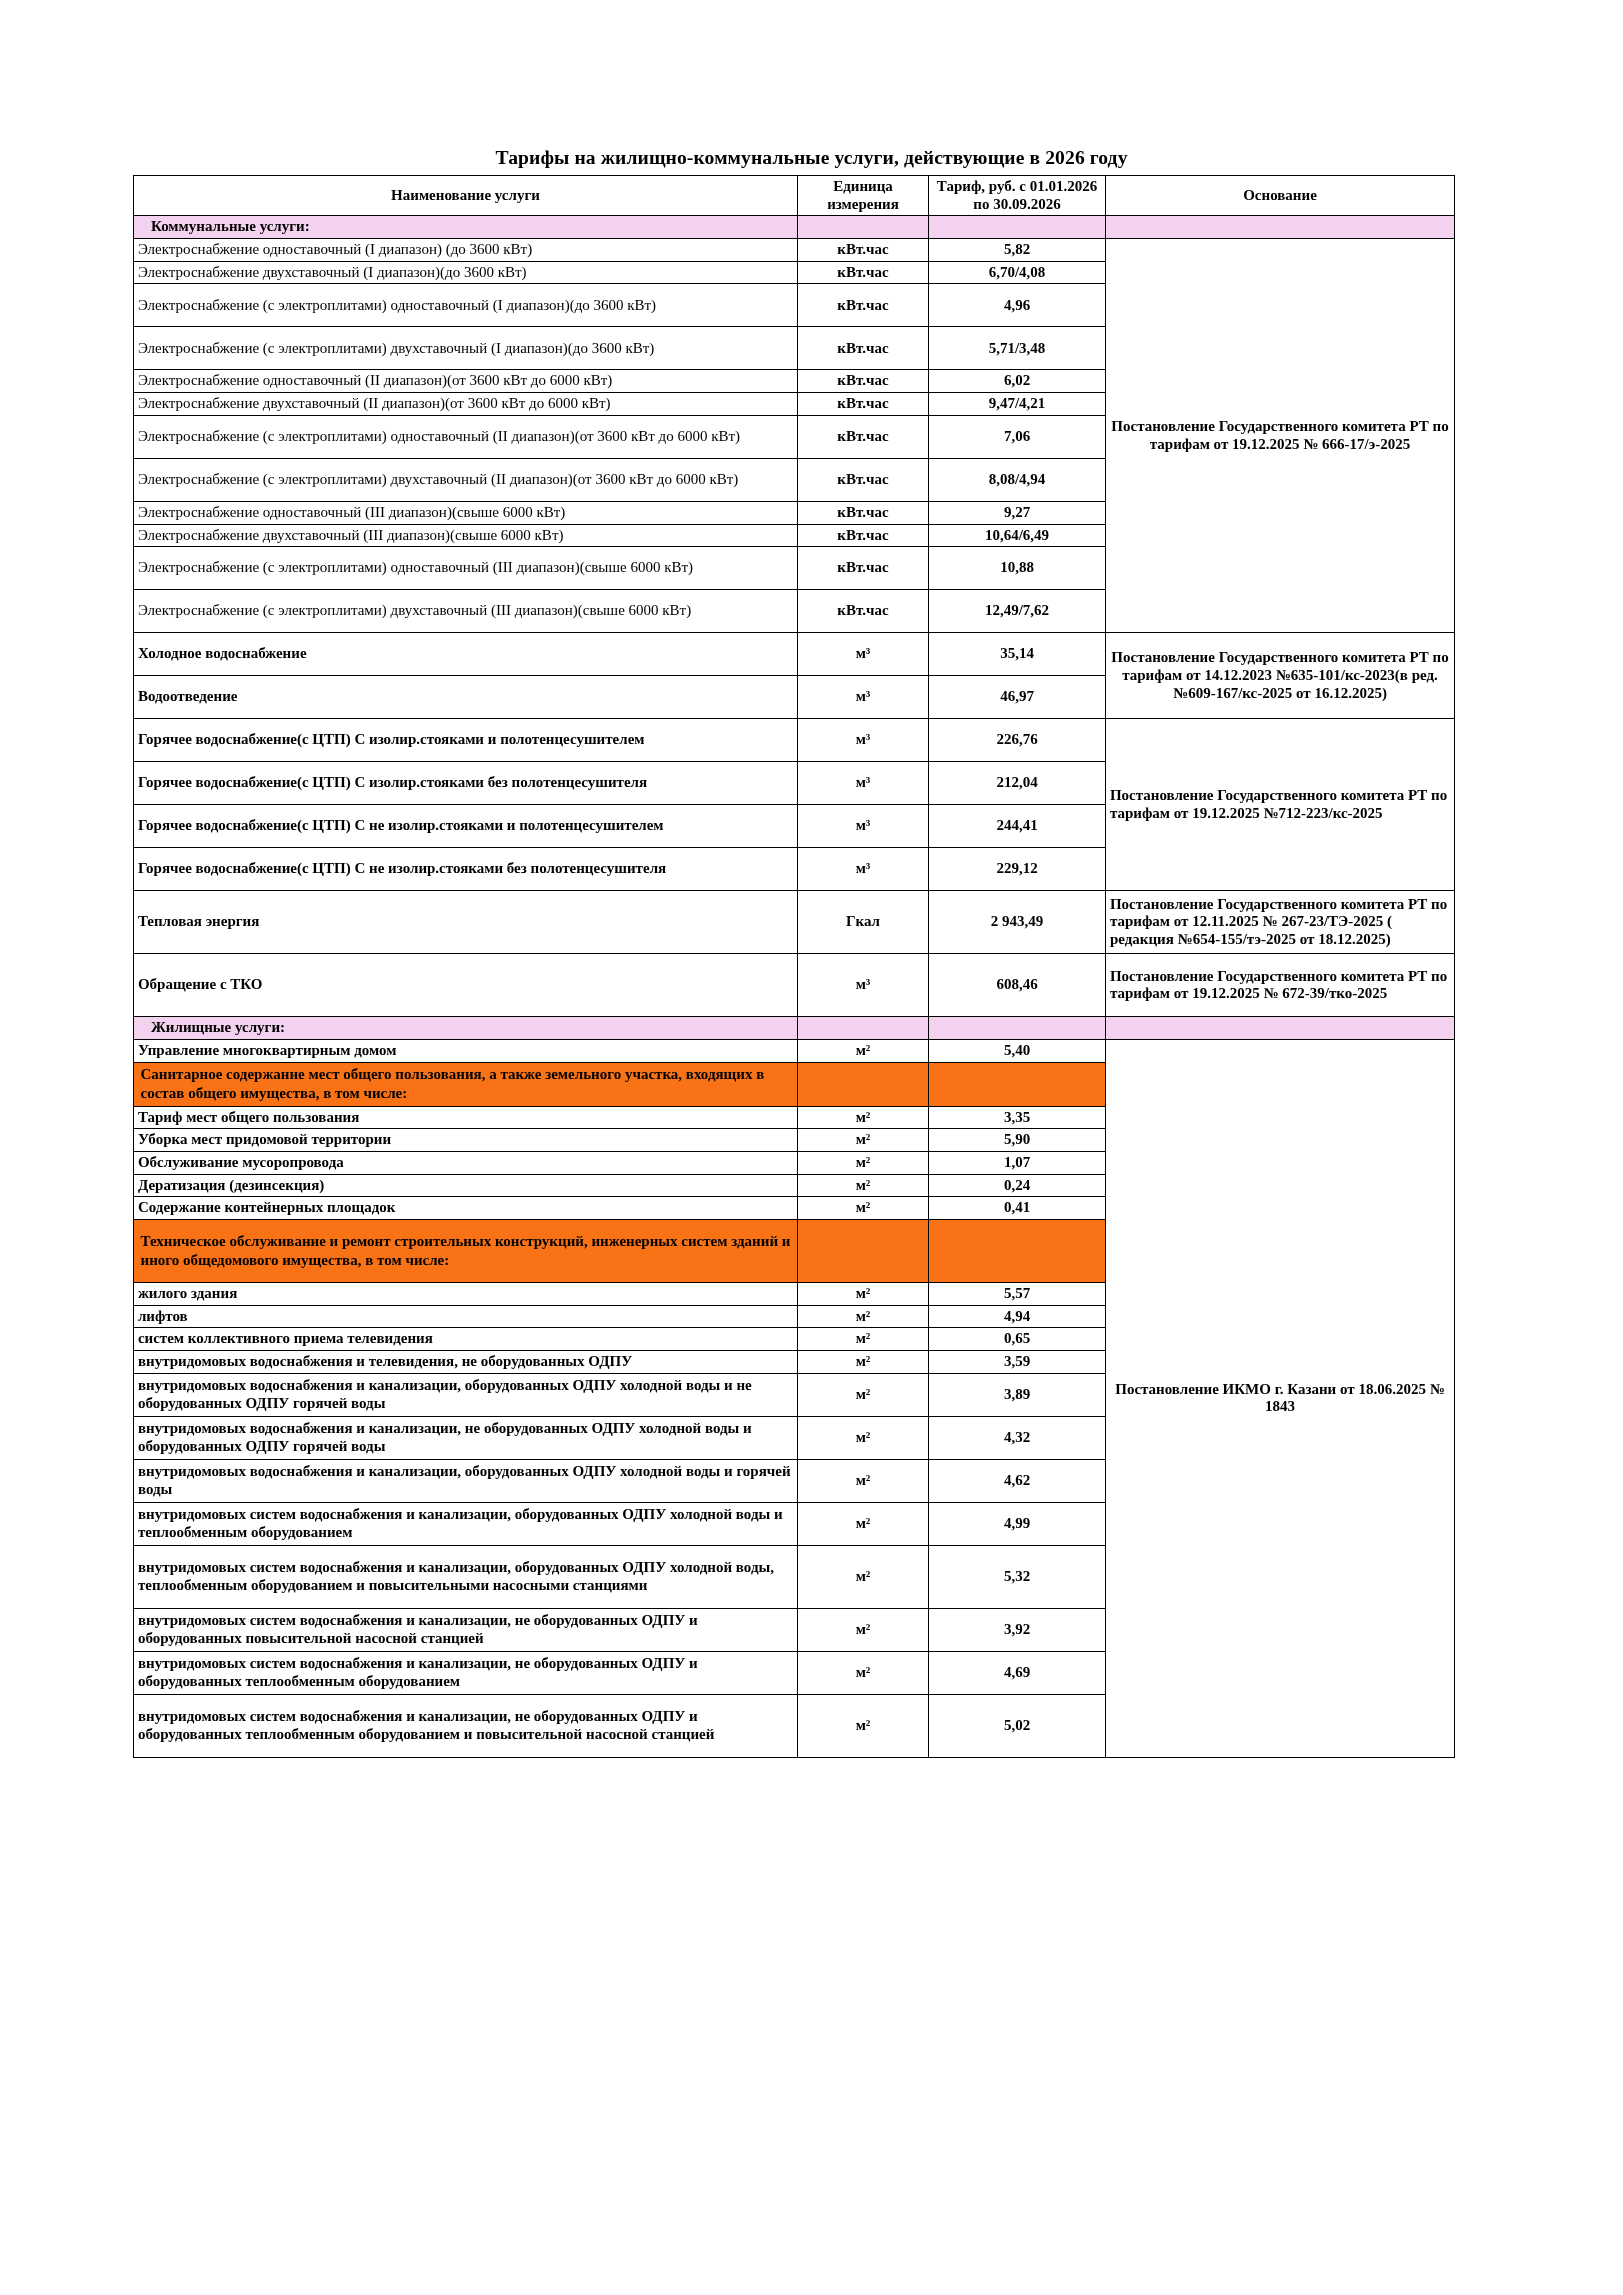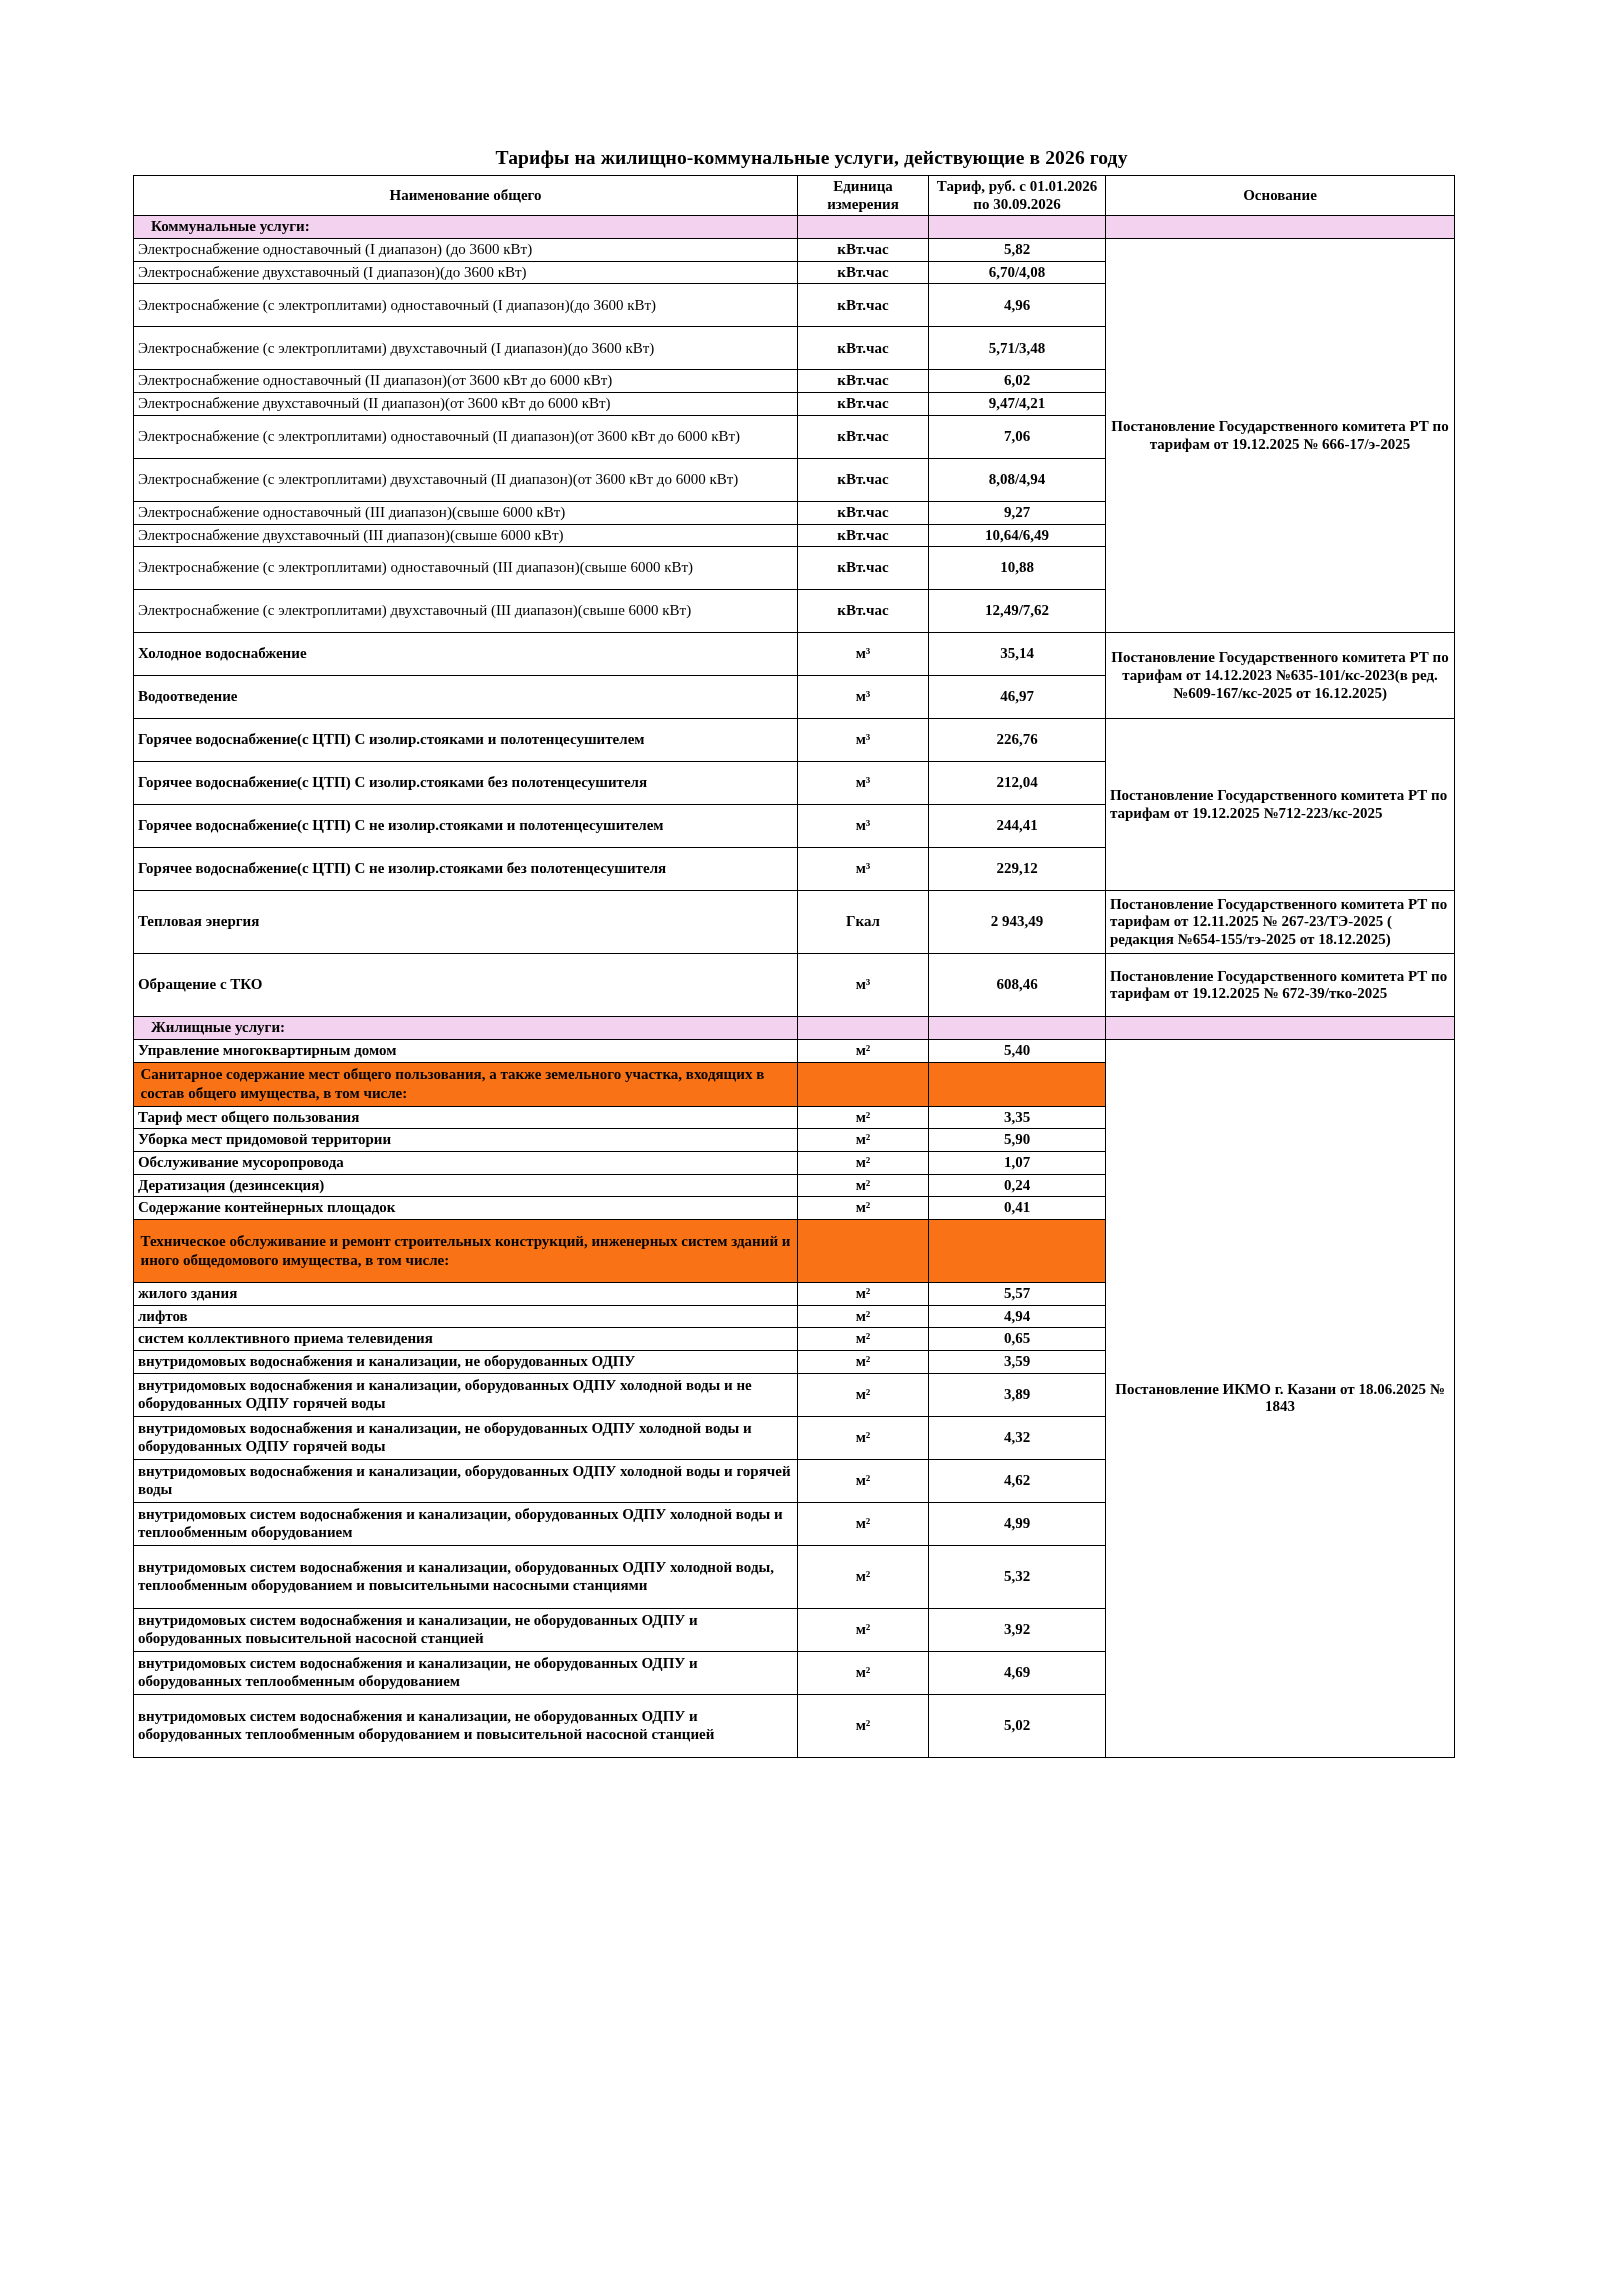--- a/index.html
+++ b/index.html
@@ -103,21 +103,21 @@
 
   <table class="tariff">
     <colgroup>
       <col class="c-name">
       <col class="c-unit">
       <col class="c-tariff">
       <col class="c-basis">
     </colgroup>
     <thead>
       <tr>
-        <td>Наименование общего</td>
+        <td>Наименование услуги</td>
         <td>Единица измерения</td>
         <td>Тариф, руб.   с 01.01.2026 по 30.09.2026</td>
         <td>Основание</td>
       </tr>
     </thead>
     <tbody>
 
       <tr class="section-pink">
         <td>Коммунальные услуги:</td>
         <td></td>
@@ -296,21 +296,21 @@
         <td class="cell-name bold">лифтов</td>
         <td class="cell-unit">м²</td>
         <td class="cell-tariff">4,94</td>
       </tr>
       <tr>
         <td class="cell-name bold">систем коллективного приема телевидения</td>
         <td class="cell-unit">м²</td>
         <td class="cell-tariff">0,65</td>
       </tr>
       <tr>
-        <td class="cell-name bold">внутридомовых водоснабжения и канализации, не оборудованных ОДПУ</td>
+        <td class="cell-name bold">внутридомовых водоснабжения и телевидения, не оборудованных ОДПУ</td>
         <td class="cell-unit">м²</td>
         <td class="cell-tariff">3,59</td>
       </tr>
       <tr class="tall">
         <td class="cell-name bold">внутридомовых водоснабжения и канализации, оборудованных ОДПУ холодной воды и не оборудованных ОДПУ горячей воды</td>
         <td class="cell-unit">м²</td>
         <td class="cell-tariff">3,89</td>
       </tr>
       <tr class="tall">
         <td class="cell-name bold">внутридомовых водоснабжения и канализации, не оборудованных ОДПУ холодной воды и  оборудованных ОДПУ горячей воды</td>

